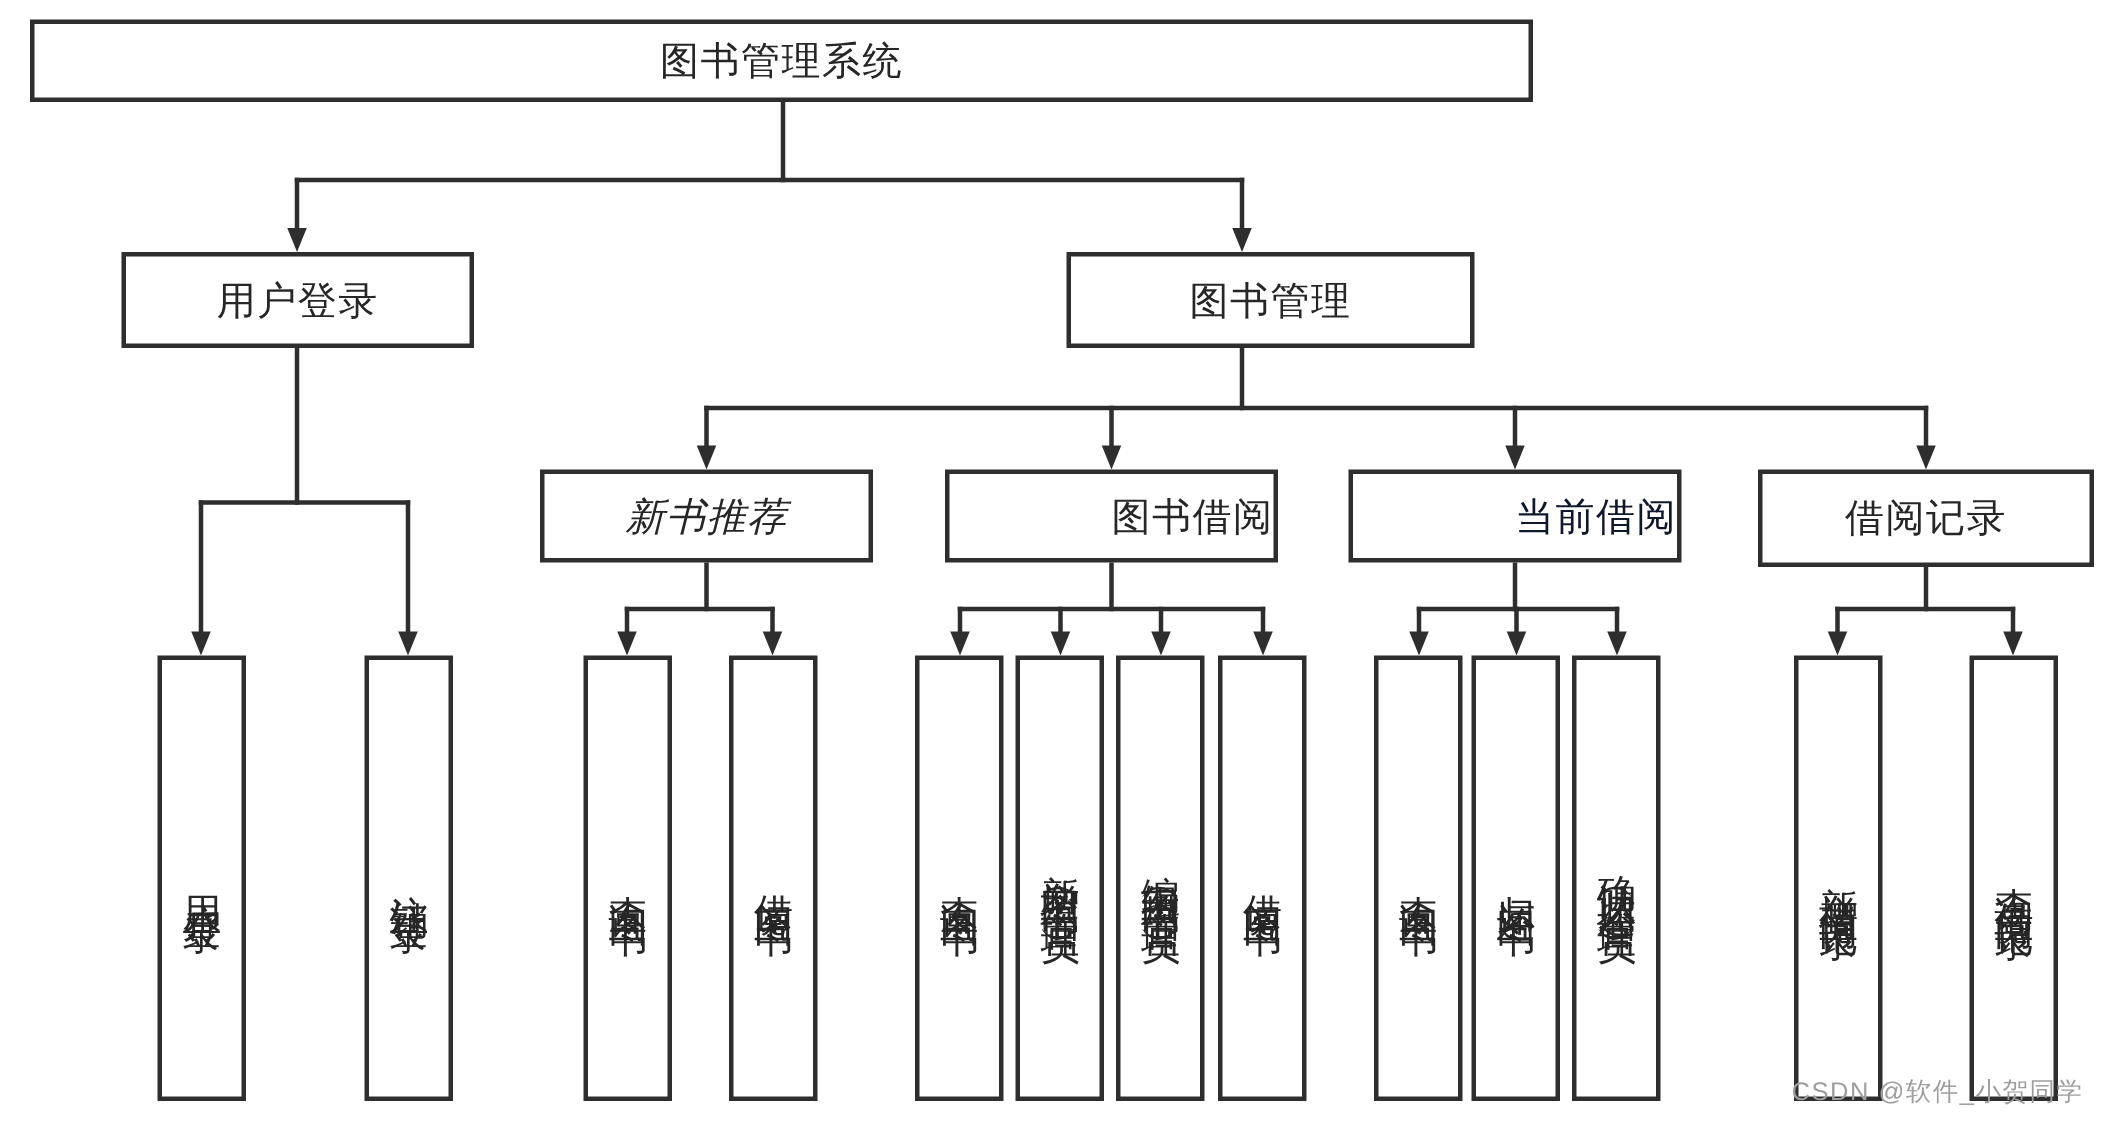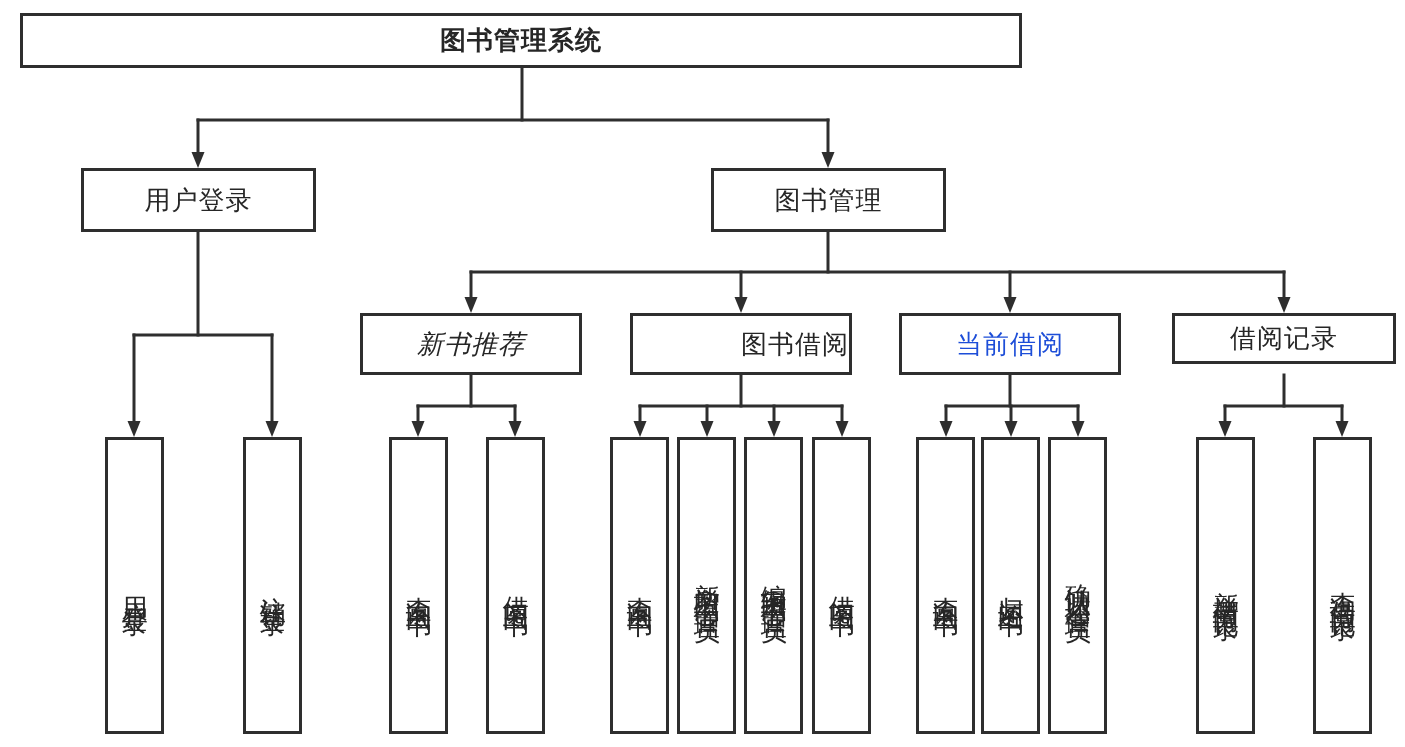--- a/index.html
+++ b/index.html
@@ -109,39 +109,39 @@
       <line x1="1011" y1="406" x2="1011" y2="422" stroke="#2e2e2e" stroke-width="3" stroke-linecap="square"></line>
       <polygon points="1004.5,421 1017.5,421 1011,437" fill="#2e2e2e"></polygon>
       <line x1="1078" y1="406" x2="1078" y2="422" stroke="#2e2e2e" stroke-width="3" stroke-linecap="square"></line>
       <polygon points="1071.5,421 1084.5,421 1078,437" fill="#2e2e2e"></polygon>
       <line x1="1225" y1="406" x2="1225" y2="422" stroke="#2e2e2e" stroke-width="3" stroke-linecap="square"></line>
       <polygon points="1218.5,421 1231.5,421 1225,437" fill="#2e2e2e"></polygon>
       <line x1="1342" y1="406" x2="1342" y2="422" stroke="#2e2e2e" stroke-width="3" stroke-linecap="square"></line>
       <polygon points="1335.5,421 1348.5,421 1342,437" fill="#2e2e2e"></polygon>
     </svg>
   <div id="nodes-layer">
-      <div class="node horizontal" style="left: 20px; top: 13px; width: 1002px; height: 55px; border-color: rgb(46, 46, 46); color: rgb(38, 38, 38); font-weight: bold;">
+      <div class="node horizontal" style="left: 20px; top: 13px; width: 1002px; height: 55px; border-color: rgb(46, 46, 46); color: rgb(38, 38, 38);">
         <span class="node-label">图书管理系统</span>
       </div>
       <div class="node horizontal" style="left: 81px; top: 168px; width: 235px; height: 64px; border-color: rgb(46, 46, 46); color: rgb(38, 38, 38);">
         <span class="node-label">用户登录</span>
       </div>
-      <div class="node horizontal" style="left: 711px; top: 168px; width: 235px; height: 64px; border-color: rgb(46, 46, 46); color: rgb(38, 38, 38);">
+      <div class="node horizontal" style="left: 711px; top: 168px; width: 272px; height: 64px; border-color: rgb(46, 46, 46); color: rgb(38, 38, 38);">
         <span class="node-label">图书管理</span>
       </div>
       <div class="node horizontal" style="left: 360px; top: 313px; width: 222px; height: 62px; border-color: rgb(46, 46, 46); color: rgb(38, 38, 38); font-style: italic;">
         <span class="node-label">新书推荐</span>
       </div>
       <div class="node horizontal" style="left: 630px; top: 313px; width: 222px; height: 62px; border-color: rgb(46, 46, 46); color: rgb(38, 38, 38); justify-content: flex-end;">
         <span class="node-label">图书借阅</span>
       </div>
-      <div class="node horizontal" style="left: 899px; top: 313px; width: 222px; height: 62px; border-color: rgb(46, 46, 46); color: #1d4ed8;">
+      <div class="node horizontal" style="left: 899px; top: 313px; width: 222px; height: 62px; border-color: rgb(46, 46, 46); color: #0f172a; justify-content: flex-end;">
         <span class="node-label">当前借阅</span>
       </div>
-      <div class="node horizontal" style="left: 1172px; top: 313px; width: 224px; height: 51px; border-color: rgb(46, 46, 46); color: rgb(38, 38, 38);">
+      <div class="node horizontal" style="left: 1172px; top: 313px; width: 224px; height: 65px; border-color: rgb(46, 46, 46); color: rgb(38, 38, 38);">
         <span class="node-label">借阅记录</span>
       </div>
       <div class="node vertical" style="left: 105px; top: 437px; width: 59px; height: 297px; border-color: rgb(46, 46, 46); color: rgb(38, 38, 38);">
         <span class="node-label">用户登录</span>
       </div>
       <div class="node vertical" style="left: 243px; top: 437px; width: 59px; height: 297px; border-color: rgb(46, 46, 46); color: rgb(38, 38, 38);">
         <span class="node-label">注销登录</span>
       </div>
       <div class="node vertical" style="left: 389px; top: 437px; width: 59px; height: 297px; border-color: rgb(46, 46, 46); color: rgb(38, 38, 38);">
         <span class="node-label">查询图书</span>
@@ -170,13 +170,14 @@
       <div class="node vertical" style="left: 1048px; top: 437px; width: 59px; height: 297px; border-color: rgb(46, 46, 46); color: rgb(38, 38, 38);">
         <span class="node-label">确认归还（管理员）</span>
       </div>
       <div class="node vertical" style="left: 1196px; top: 437px; width: 59px; height: 297px; border-color: rgb(46, 46, 46); color: rgb(38, 38, 38);">
         <span class="node-label">新增借阅记录</span>
       </div>
       <div class="node vertical" style="left: 1313px; top: 437px; width: 59px; height: 297px; border-color: rgb(46, 46, 46); color: rgb(38, 38, 38);">
         <span class="node-label">查询借阅记录</span>
       </div>
     </div>
+  <div class="watermark" style="color: rgb(158, 158, 158);">CSDN @软件_小贺同学</div>
 </div>
 
 </body></html>

